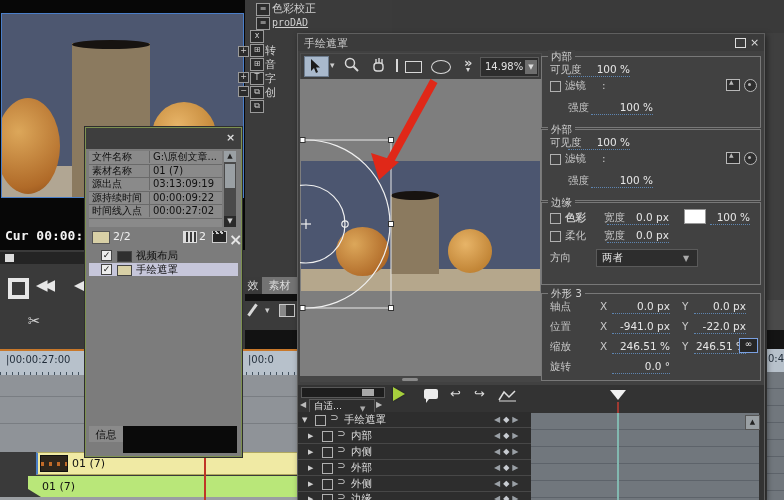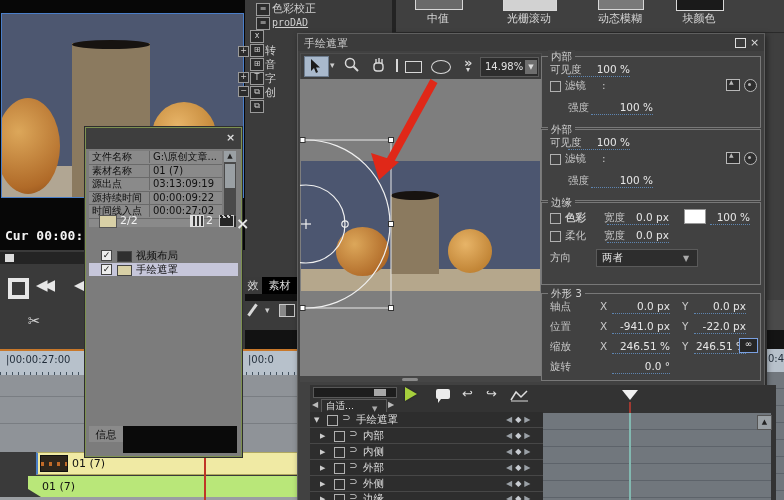--- a/index.html
+++ b/index.html
@@ -86,21 +86,21 @@
   .plbl{font-size:10.5px;color:#c9c9c9;line-height:13px;white-space:nowrap;}
   .uval{border-bottom:1px dotted #5e85b0;color:#e6e6e6;font-size:10.5px;line-height:13px;height:13px;text-align:right;white-space:nowrap;}
   .chk{width:9px;height:9px;border:1px solid #b0b0b0;background:transparent;}
   .ic-exp{width:12px;height:10px;border:1px solid #b8b8b8;background:#2f2f2f;}
   .ic-exp::before{content:"▲";position:absolute;left:2px;top:-2px;font-size:6px;color:#b8b8b8;}
   .ic-col{width:11px;height:11px;border:1px solid #b8b8b8;border-radius:50%;background:#2f2f2f;}
   .ic-col::before{content:"";position:absolute;left:3px;top:3px;width:3px;height:3px;border-radius:50%;background:#b8b8b8;}
   .ddown{background:#2d2d2d;border:1px solid #5a5a5a;color:#e0e0e0;font-size:10.5px;line-height:14px;}
   .chain{width:17px;height:13px;border:1px solid #7aa0e0;background:#262626;color:#eee;font-size:9px;line-height:11px;text-align:center;}
   
-  .kf{background:#333;margin-left:12px;}
+  .kf{background:#333;}
   .kf-row{height:15px;background:#2d2d2d;border-bottom:1px solid #474747;}
   .kf-lbl{font-size:10.5px;color:#dedede;line-height:15px;white-space:nowrap;}
   .nav{color:#9aa0a6;font-size:8px;line-height:15px;letter-spacing:3px;}
   .play-tri{width:0;height:0;border-top:7px solid transparent;border-bottom:7px solid transparent;border-left:12px solid #a6cf3d;filter:drop-shadow(0 0 1px #1c1c1c);}
   .bubble{width:14px;height:10px;background:#ececec;border-radius:2px;}
   .bubble::after{content:"";position:absolute;left:2px;bottom:-4px;border:4px solid transparent;border-top-color:#ececec;border-left-color:#ececec;border-width:4px 3px;}
   .kf-ruler{background:#b7c1cb;color:#27323e;}
   .ph-tri{width:0;height:0;border-left:8px solid transparent;border-right:8px solid transparent;border-top:10px solid #f2f2f2;filter:drop-shadow(0 0 1px #333);}
   .teal{background:#82b8b0;}
   .kf-rows{background:#71777d;background-image:repeating-linear-gradient(180deg,transparent 0 16px,#5d636a 16px 17px);}
@@ -157,39 +157,28 @@
     <div class="ab tree-ic" style="left:5px;top:58px;">⊞</div>
     <div class="ab tree-ic" style="left:5px;top:72px;">T</div>
     <div class="ab tree-ic" style="left:5px;top:86px;">⧉</div>
     <div class="ab tree-ic" style="left:5px;top:100px;">⧉</div>
     <div class="ab tree-lbl" style="left:20px;top:44px;">转</div>
     <div class="ab tree-lbl" style="left:20px;top:58px;">音</div>
     <div class="ab tree-lbl" style="left:20px;top:72px;">字</div>
     <div class="ab tree-lbl" style="left:20px;top:86px;">创</div>
 
     <div class="ab tab" style="left:0;top:277px;width:16px;height:17px;background:#3a3a3a;">效</div>
-    <div class="ab tab" style="left:17px;top:277px;width:35px;height:17px;background:#000000;">素材</div>
+    <div class="ab tab" style="left:17px;top:277px;width:35px;height:17px;background:#737373;">素材</div>
     <div class="ab" style="left:0;top:294px;width:52px;height:7px;background:#101010;"></div>
     <div class="ab" style="left:6px;top:303px;width:3px;height:14px;background:#d8d8d8;transform:rotate(35deg);"></div>
     <span class="ab g g-car" style="left:20px;top:305px;color:#ccc;font-size:9px;"></span>
     <div class="ab" style="left:34px;top:304px;width:14px;height:11px;border:1px solid #c8c8c8;background:linear-gradient(90deg,#888 0 6px,#333 6px);"></div>
     <div class="ab" style="left:0;top:330px;width:52px;height:19px;background:#121212;"></div>
   </div>
 
-  <div class="ab" style="left:392px;top:0;width:392px;height:32px;background:#404040;border-bottom:1px solid #2a2a2a;">
-    <div class="ab" style="left:0;top:0;width:4px;height:32px;background:#232323;"></div>
-    <div class="ab pal-thumb" style="left:23px;top:-2px;width:46px;height:10px;background:#6a6a6a;"></div>
-    <div class="ab pal-lbl" style="left:14px;top:11px;width:64px;">中值</div>
-    <div class="ab pal-thumb" style="left:111px;top:-2px;width:52px;height:11px;background:#d2d2d2;"></div>
-    <div class="ab pal-lbl" style="left:100px;top:11px;width:74px;">光栅滚动</div>
-    <div class="ab pal-thumb" style="left:206px;top:-2px;width:44px;height:10px;background:#7a7a7a;"></div>
-    <div class="ab pal-lbl" style="left:196px;top:11px;width:64px;">动态模糊</div>
-    <div class="ab pal-thumb" style="left:284px;top:-2px;width:46px;height:11px;background:#1a1a1a;"></div>
-    <div class="ab pal-lbl" style="left:278px;top:11px;width:58px;">块颜色</div>
-  </div>
 
   <div class="ab" style="left:0;top:345px;width:297px;height:155px;">
     <div class="ab ruler ruler-ticks" style="left:0;top:4px;width:297px;height:26px;border-top:2px solid #c8782a;background-position:0 100%;background-size:100% 5px;background-repeat:repeat-x;">
       <span class="ab t10 nowrap" style="left:6px;top:3px;">|00:00:27:00</span>
       <span class="ab t10 nowrap" style="left:248px;top:3px;">|00:0</span>
     </div>
     <div class="ab track" style="left:0;top:30px;width:297px;height:77px;">
       <div class="ab" style="left:0;top:21px;width:297px;height:1px;background:#797d82;"></div>
       <div class="ab" style="left:0;top:48px;width:297px;height:1px;background:#797d82;"></div>
     </div>
@@ -430,21 +419,21 @@
       <div class="irow"><span class="k">素材名称</span><span class="v">01 (7)</span></div>
       <div class="irow"><span class="k">源出点</span><span class="v">03:13:09:19</span></div>
       <div class="irow"><span class="k">源持续时间</span><span class="v">00:00:09:22</span></div>
       <div class="irow"><span class="k">时间线入点</span><span class="v">00:00:27:02</span></div>
     </div>
     <div class="ab sb" style="left:138px;top:23px;width:12px;height:76px;">
       <div class="ab sb-btn" style="left:0;top:0;width:12px;height:11px;"><i class="g g-up"></i></div>
       <div class="ab" style="left:1px;top:13px;width:10px;height:24px;background:#9aa0a4;"></div>
       <div class="ab sb-btn" style="left:0;top:65px;width:12px;height:11px;background:#2a2a2a;color:#ccc;"><i class="g g-dn"></i></div>
     </div>
-    <div class="ab" style="left:0;top:84px;width:144px;height:18px;margin-left:7px;">
+    <div class="ab" style="left:0;top:100px;width:144px;height:18px;">
       <div class="ab swatch" style="left:6px;top:3px;width:16px;height:11px;"></div>
       <span class="ab t11" style="left:27px;top:2px;color:#f0f0f0;">2/2</span>
       <div class="ab ic-film" style="left:97px;top:3px;"></div>
       <span class="ab t11" style="left:113px;top:2px;color:#f0f0f0;">2</span>
       <div class="ab ic-clap" style="left:126px;top:3px;"></div>
       <span class="ab g g-x" style="left:143px;top:2px;color:#e6e6e6;font-weight:bold;"></span>
     </div>
     <div class="ab" style="left:3px;top:121px;width:149px;height:13px;">
       <div class="ab chkw g g-chk" style="left:12px;top:1px;"></div>
       <div class="ab" style="left:28px;top:2px;width:13px;height:9px;border:1px solid #444;background:#2f2f2f;"></div>

